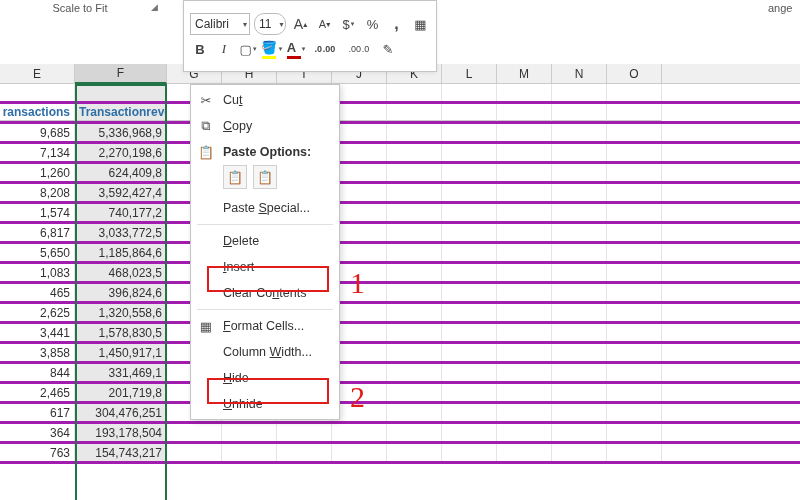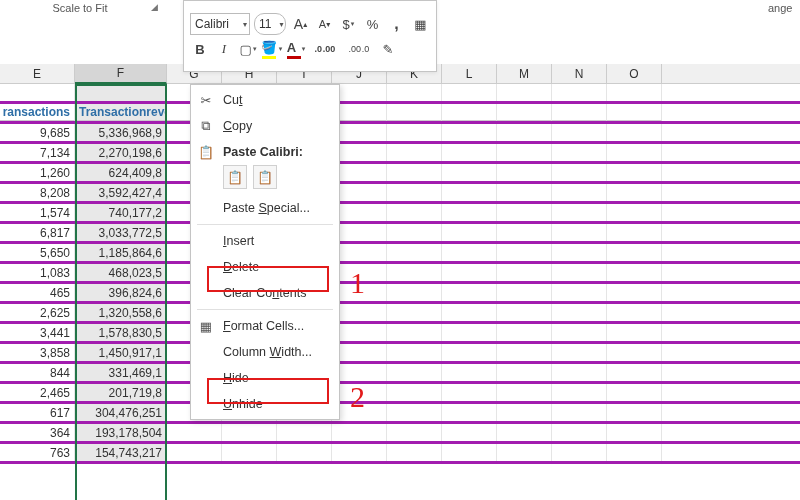--- a/index.html
+++ b/index.html
@@ -581,38 +581,38 @@
   <div class="mi">
     <span class="ico">✂</span>
     <span>Cu<span class="underline-letter">t</span></span>
   </div>
   <div class="mi">
     <span class="ico">⧉</span>
     <span><span class="underline-letter">C</span>opy</span>
   </div>
   <div class="mi bold">
     <span class="ico">📋</span>
-    <span>Paste Calibri:</span>
+    <span>Paste Options:</span>
   </div>
   <div class="paste-opts">
     <div class="paste-opt">📋</div>
     <div class="paste-opt">📋</div>
   </div>
   <div class="mi">
     <span class="ico"></span>
     <span>Paste <span class="underline-letter">S</span>pecial...</span>
   </div>
   <div class="sep"></div>
   <div class="mi">
     <span class="ico"></span>
+    <span><span class="underline-letter">D</span>elete</span>
+  </div>
+  <div class="mi">
+    <span class="ico"></span>
     <span><span class="underline-letter">I</span>nsert</span>
-  </div>
-  <div class="mi">
-    <span class="ico"></span>
-    <span><span class="underline-letter">D</span>elete</span>
   </div>
   <div class="mi">
     <span class="ico"></span>
     <span>Clear Co<span class="underline-letter">n</span>tents</span>
   </div>
   <div class="sep"></div>
   <div class="mi">
     <span class="ico">▦</span>
     <span><span class="underline-letter">F</span>ormat Cells...</span>
   </div>

